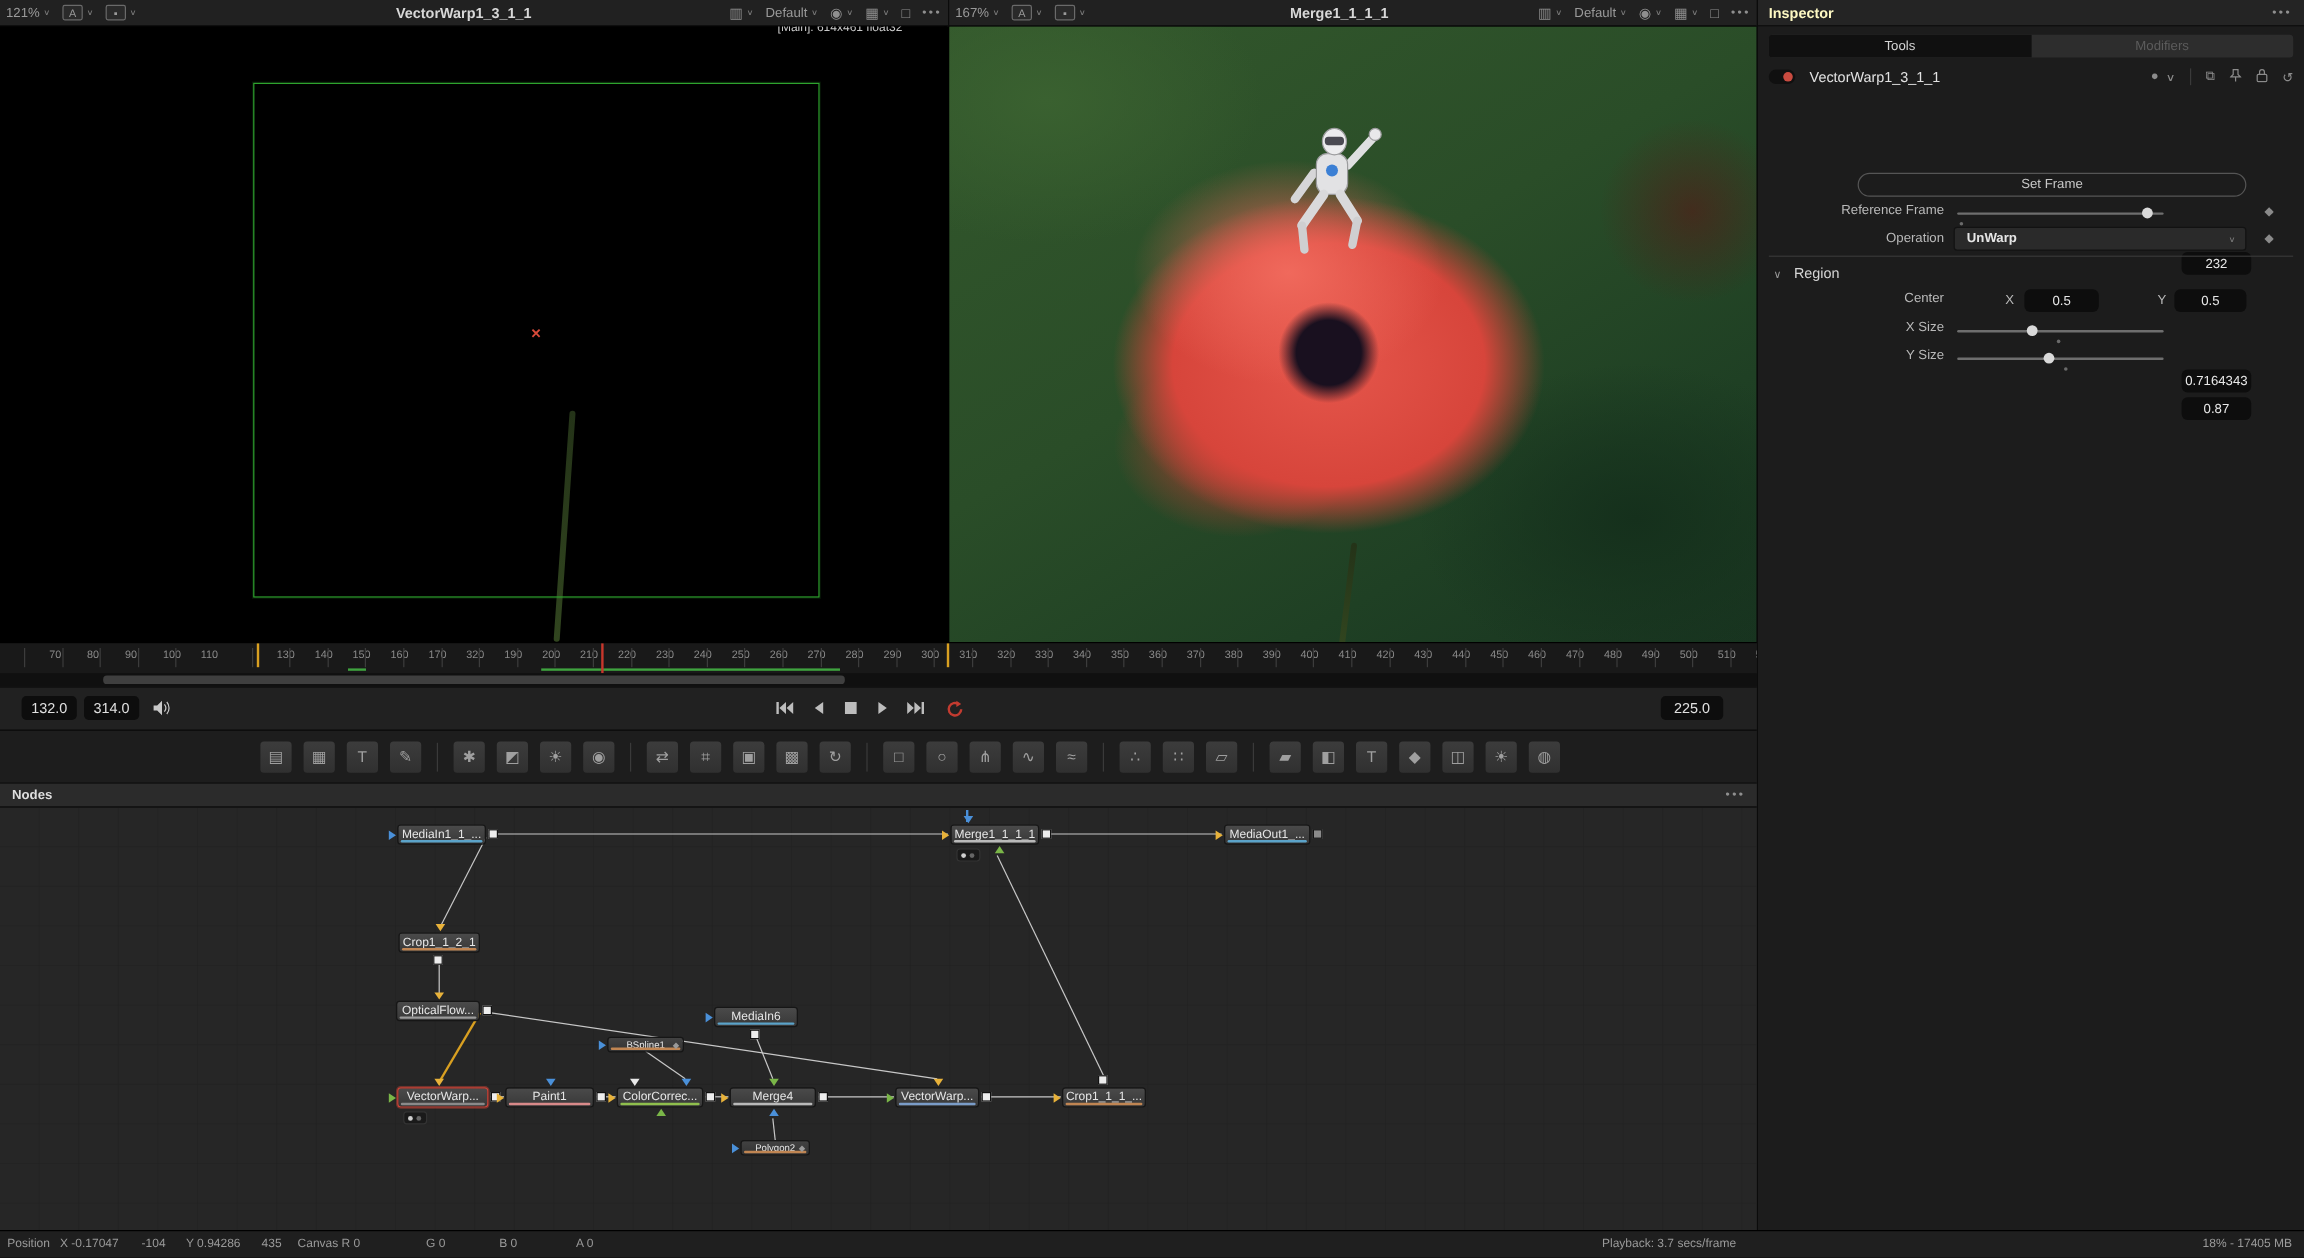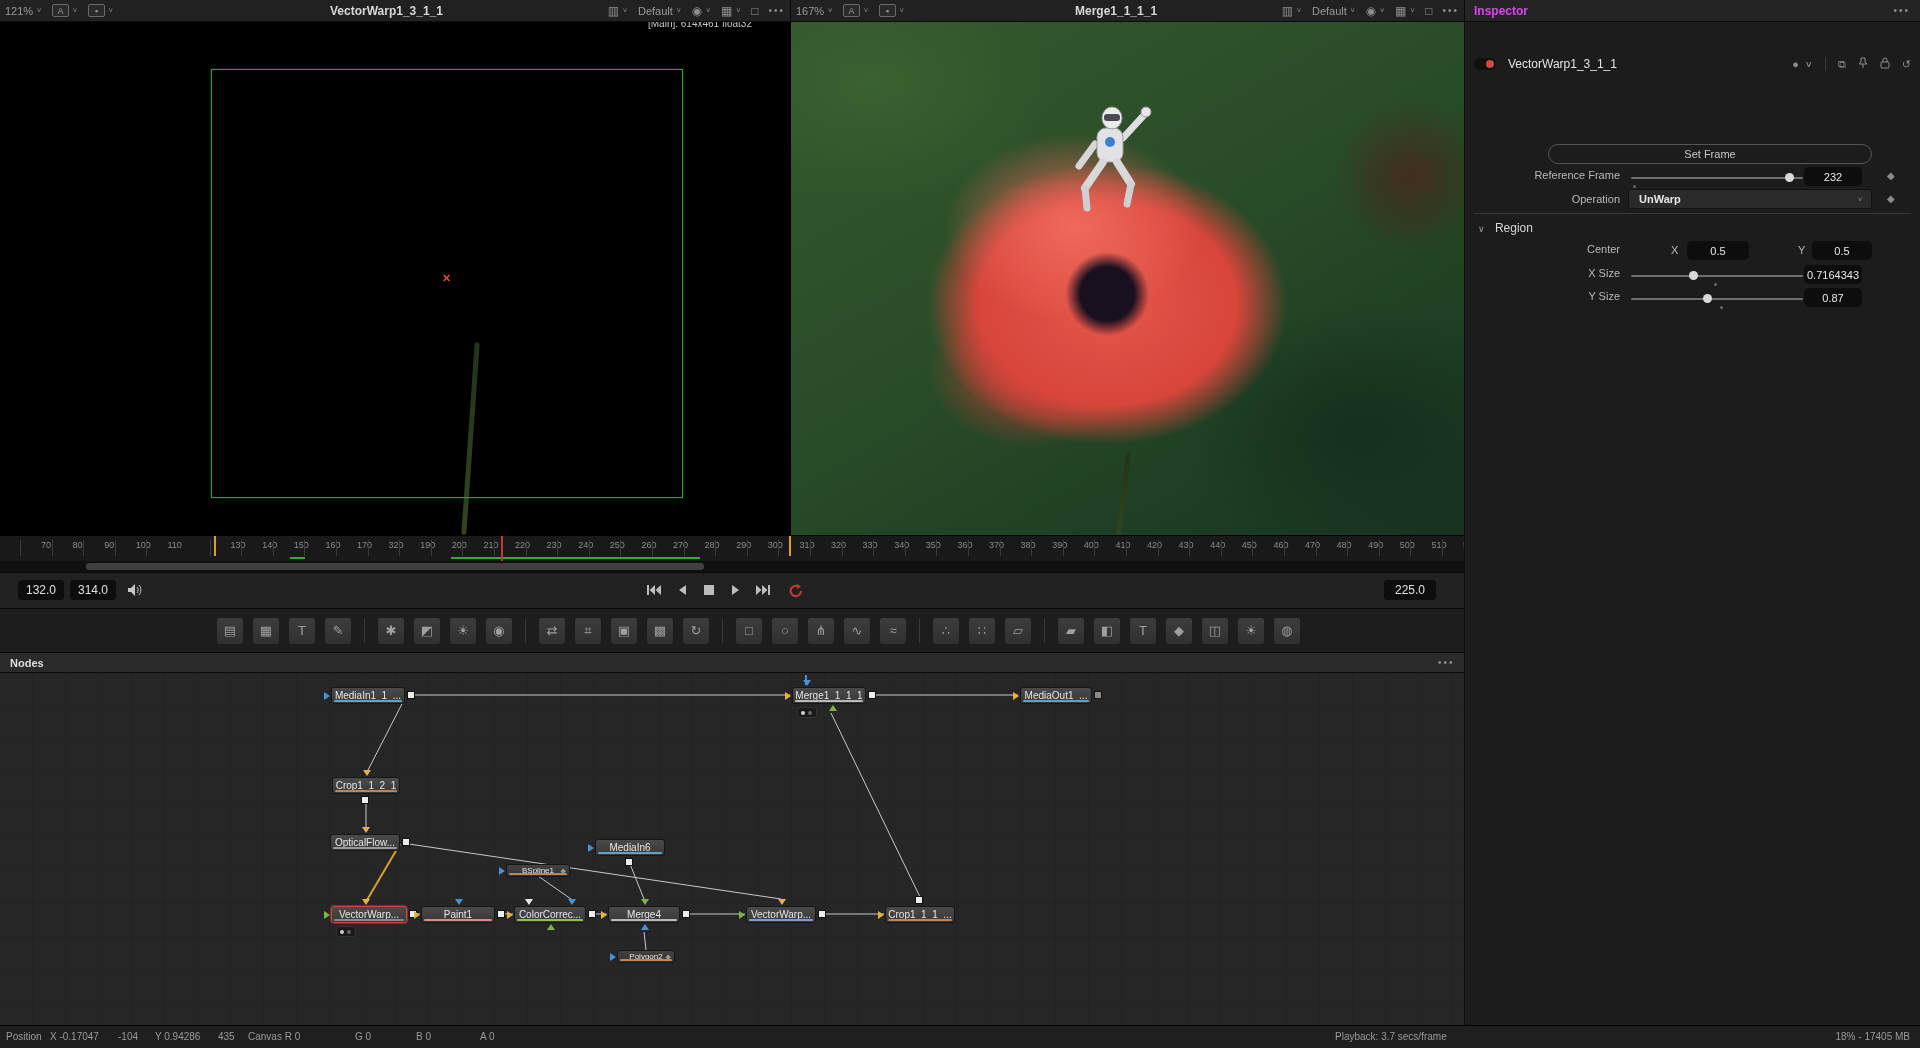--- a/index.html
+++ b/index.html
@@ -29,21 +29,21 @@
   .photo { position:absolute; top:0; bottom:0; }
   .stem { position:absolute; width:5px; border-radius:3px; background:linear-gradient(#243318,#31451f); }
   .overlay-rect { position:absolute; border:1px solid #2ea32e; box-shadow:0 0 0 1px rgba(46,163,46,.15); }
   .overlay-info { position:absolute; color:#c9c9c9; font-size:10px; text-shadow:0 1px 2px #000; }
   .red-x { position:absolute; color:#d84a3a; font-size:11px; font-weight:bold; }
 
   
   #inspector { position:absolute; left:1464px; top:0; width:456px; height:1025px; background:#1c1c1c; border-left:1px solid #0b0b0b; }
   #insp-header { position:absolute; top:0; left:0; right:0; height:22px; background:#242424; border-bottom:1px solid #0b0b0b;
     display:flex; align-items:center; }
-  #insp-header .t { margin-left:9px; font-size:12px; color:#d946ef; font-weight:bold; }
+  #insp-header .t { margin-left:9px; font-size:12px; color:#fef9c3; font-weight:bold; }
   #insp-tabs { position:absolute; top:29px; left:9px; right:9px; height:19px; background:#2d2d2d; border-radius:3px; display:flex; overflow:hidden; }
   .insp-tab { flex:1; display:flex; align-items:center; justify-content:center; font-size:11px; }
   .insp-tab.sel { background:#101010; color:#d5d5d5; }
   .insp-tab.dis { color:#5c5c5c; }
   #node-row { position:absolute; top:54px; left:9px; right:9px; height:20px; display:flex; align-items:center; }
   .pill { width:22px; height:12px; border-radius:6px; background:#101010; position:relative; }
   .pill .dot { position:absolute; right:2px; top:2px; width:8px; height:8px; border-radius:50%; background:#c94b40; }
   #node-row .name { margin-left:12px; font-size:12px; color:#e2e2e2; }
   .hicon { color:#8c8c8c; font-size:11px; margin-left:12px; }
   .vdiv { width:1px; height:14px; background:#3a3a3a; margin-left:12px; }
@@ -56,21 +56,21 @@
   .red-underline { position:absolute; height:3px; background:#e0443a; border-radius:1px; }
   .btn-setframe { position:absolute; left:83px; width:324px; height:20px; border:1px solid #555; border-radius:10px;
     display:flex; align-items:center; justify-content:center; color:#c8c8c8; font-size:11px; }
   .irow { position:absolute; left:0; right:0; height:20px; }
   .ilabel { position:absolute; right:300px; width:150px; text-align:right; color:#b9b9b9; font-size:11px; top:3px; }
   .itrack { position:absolute; left:166px; width:172px; top:11px; height:2px; background:#6e6e6e; border-radius:1px; }
   .ihandle { position:absolute; top:-4px; width:9px; height:9px; border-radius:50%; background:#d9d9d9; }
   .idefault { position:absolute; top:8px; width:3px; height:3px; border-radius:50%; background:#6a6a6a; }
   .ibox { position:absolute; width:58px; height:19px; background:#0d0d0d; border-radius:5px; top:1px;
     display:flex; align-items:center; justify-content:center; color:#e8e8e8; font-size:11px; }
-  .ibox.left349 { left:339px; }
+  .ibox.left349 { left:353px;margin-top:43px; }
   .kf { position:absolute; left:422px; top:4px; color:#8a8a8a; font-size:10px; }
   .dropdown { position:absolute; left:163px; width:244px; height:20px; background:#2a2a2a; border:1px solid #121212; border-radius:3px;
     display:flex; align-items:center; top:0; }
   .dropdown .v { margin-left:10px; color:#e6e6e6; font-size:11px; font-weight:bold; }
   .dropdown .chev { position:absolute; right:8px; }
   .hr { position:absolute; left:9px; right:9px; height:1px; background:#383838; }
   .section-h { position:absolute; left:13px; color:#d6d6d6; font-size:12px; }
   .section-h .chev { color:#9a9a9a; font-size:9px; margin-right:7px; }
   .xy-lab { position:absolute; top:4px; color:#b9b9b9; }
 
@@ -242,20 +242,24 @@
           <line x1="74" y1="80" x2="70" y2="100" stroke="#cfcfd1" stroke-width="7" stroke-linecap="round"></line>
         </g>
       </svg>
     </div>
   </div>
 
   <div id="inspector">
     <div id="insp-header">
       <span class="t">Inspector</span>
       <span class="dots" style="position:absolute;right:10px;">•••</span>
+    </div>
+    <div id="insp-tabs">
+      <div class="insp-tab sel">Tools</div>
+      <div class="insp-tab dis">Modifiers</div>
     </div>
     <div id="node-row">
       <span class="pill">
           <span class="dot"></span>
         </span>
       <span class="name">VectorWarp1_3_1_1</span>
       <span style="flex:1"></span>
       <span class="hicon">●</span>
       <span class="hicon chev" style="margin-left:6px">∨</span>
       <span class="vdiv"></span>

